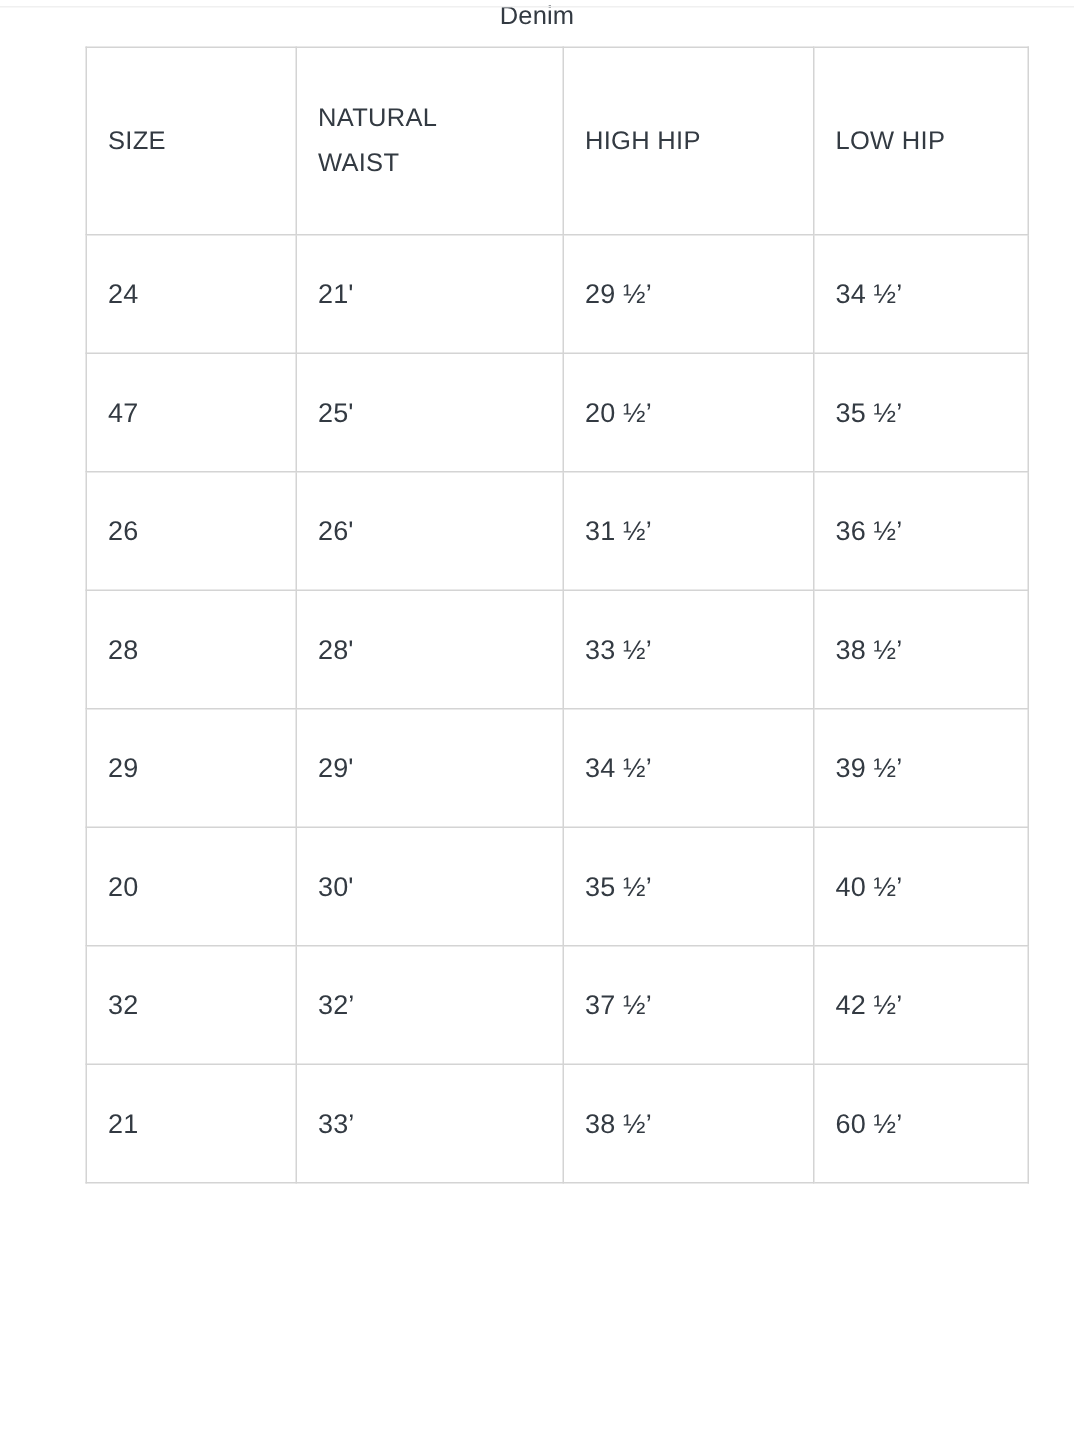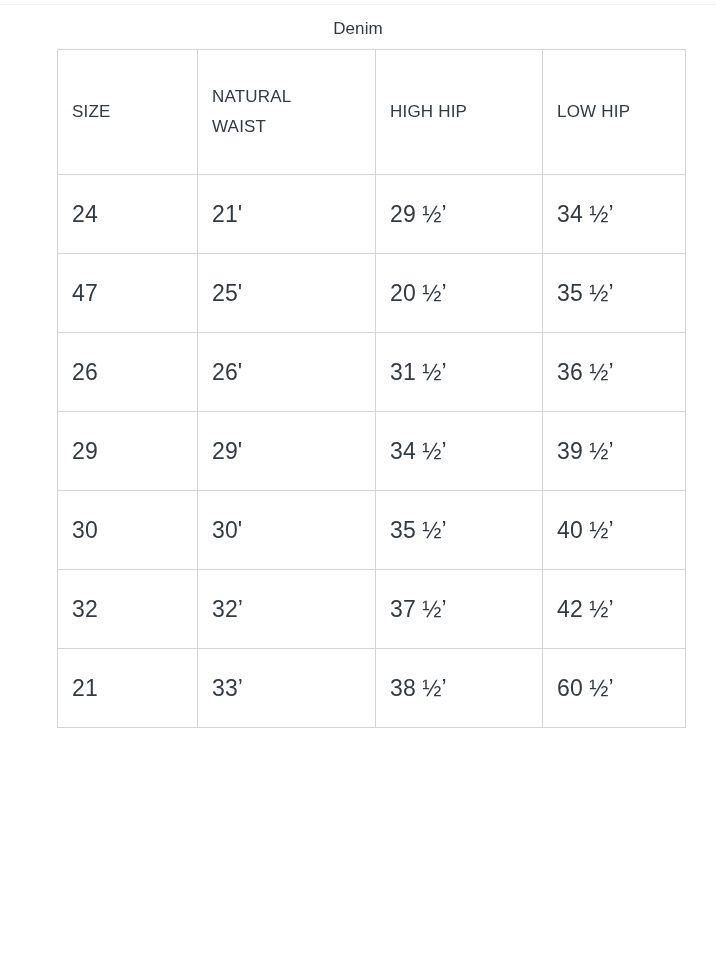--- a/index.html
+++ b/index.html
@@ -22,21 +22,20 @@
   .page-top-rule {
     position: absolute;
     top: 4px;
     left: 0;
     width: 716px;
     height: 1px;
     background: #f0f0f0;
   }
 
   .chart-wrap {
-    padding-top: 18px;
   }
 
   .chart-title {
     text-align: center;
     font-size: 17px;
     line-height: 22px;
     font-weight: 400;
     color: #333a42;
     margin: 0 0 9px 0;
     letter-spacing: 0.1px;
@@ -61,21 +60,21 @@
 
   .size-table th {
     height: 124px;
     font-size: 17px;
     line-height: 30px;
     letter-spacing: 0.2px;
   }
 
   .size-table td {
     height: 78px;
-    font-size: 23px;
+    font-size: 18px;
     line-height: 24px;
     letter-spacing: 0.1px;
   }
 
   
   .col-size      { width: 140px; }
   .col-waist     { width: 178px; }
   .col-high-hip  { width: 167px; }
   .col-low-hip   { width: 143px; }
 
@@ -127,27 +126,33 @@
         <td>20 ½’</td>
         <td>35 ½’</td>
       </tr>
       <tr>
         <td>26</td>
         <td>26'</td>
         <td>31 ½’</td>
         <td>36 ½’</td>
       </tr>
       <tr>
+        <td>28</td>
+        <td>28'</td>
+        <td>33 ½’</td>
+        <td>38 ½’</td>
+      </tr>
+      <tr>
         <td>29</td>
         <td>29'</td>
         <td>34 ½’</td>
         <td>39 ½’</td>
       </tr>
       <tr>
-        <td>30</td>
+        <td>20</td>
         <td>30'</td>
         <td>35 ½’</td>
         <td>40 ½’</td>
       </tr>
       <tr>
         <td>32</td>
         <td>32’</td>
         <td>37 ½’</td>
         <td>42 ½’</td>
       </tr>

